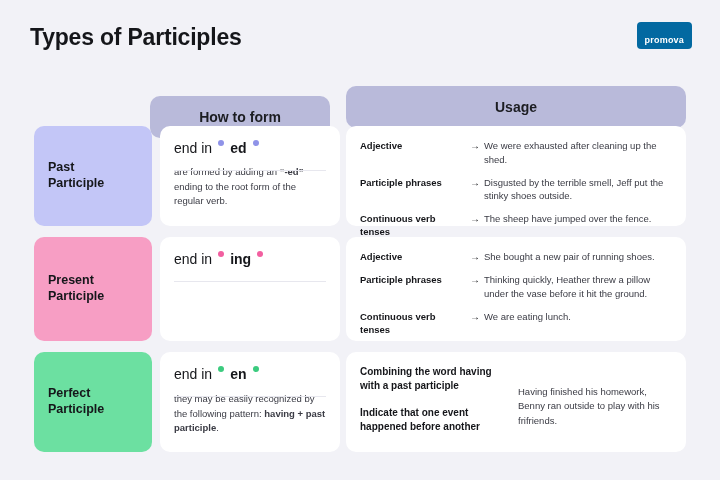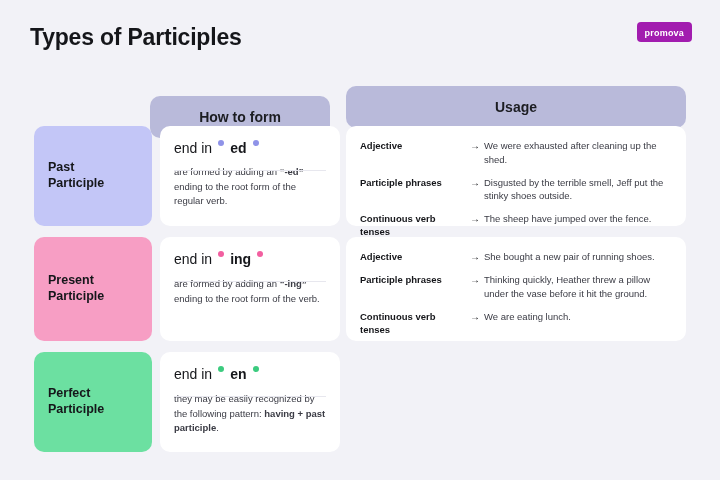--- a/index.html
+++ b/index.html
@@ -24,25 +24,25 @@
     top: 24px;
     font-size: 23px;
     font-weight: bold;
     color: #15161a;
     letter-spacing: -0.2px;
   }
   .brand {
     position: absolute;
     right: 28px;
     top: 22px;
-    background: #a21caf;
+    background: #0369a1;
     color: #ffffff;
     font-size: 9px;
     font-weight: bold;
-    padding: 6px 8px 4px 8px;
+    padding: 13px 8px 4px 8px;
     border-radius: 4px;
     letter-spacing: 0.2px;
   }
 
   
   .hdr {
     position: absolute;
     height: 42px;
     border-radius: 10px;
     background: #b9bada;
@@ -229,23 +229,20 @@
   </div>
 
   <div class="card form-card" style="top:237px; height:104px;">
     <div class="form-head">
       <span>end in</span>
       <span class="dot" style="background:#f25fa0;"></span>
       <b>ing</b>
       <span class="dot" style="background:#f25fa0;"></span>
     </div>
     <div class="sep" style="top:44px;"></div>
-    <div class="form-desc" style="margin-top:10px;">
-      <span>are formed by adding an </span><b>“-ing”</b><span> ending to the root form of the verb.</span>
-    </div>
   </div>
 
   <div class="card usage-card" style="top:237px; height:104px;">
     <div class="urow">
       <div class="ulabel">Adjective</div>
       <div class="uarrow">→</div>
       <div class="utext">She bought a new pair of running shoes.</div>
     </div>
     <div class="urow">
       <div class="ulabel">Participle phrases</div>
@@ -272,14 +269,23 @@
       <span class="dot" style="background:#3ccb7f;"></span>
       <b>en</b>
       <span class="dot" style="background:#3ccb7f;"></span>
     </div>
     <div class="sep" style="top:44px;"></div>
     <div class="form-desc" style="margin-top:10px;">
       <span>they may be easily recognized by the following pattern: </span><b>having + past participle</b><span>.</span>
     </div>
   </div>
 
+  <div class="card usage-card" style="top:352px; height:100px;">
+    <div class="uperfect">
+      <div class="uperfect-left">
+        <p>Combining the word having with a past participle</p>
+        <p>Indicate that one event happened before another</p>
+      </div>
+      <div class="uperfect-right">Having finished his homework, Benny ran outside to play with his frifriends.</div>
+    </div>
+  </div>
 
 </div>
 
 </body></html>

